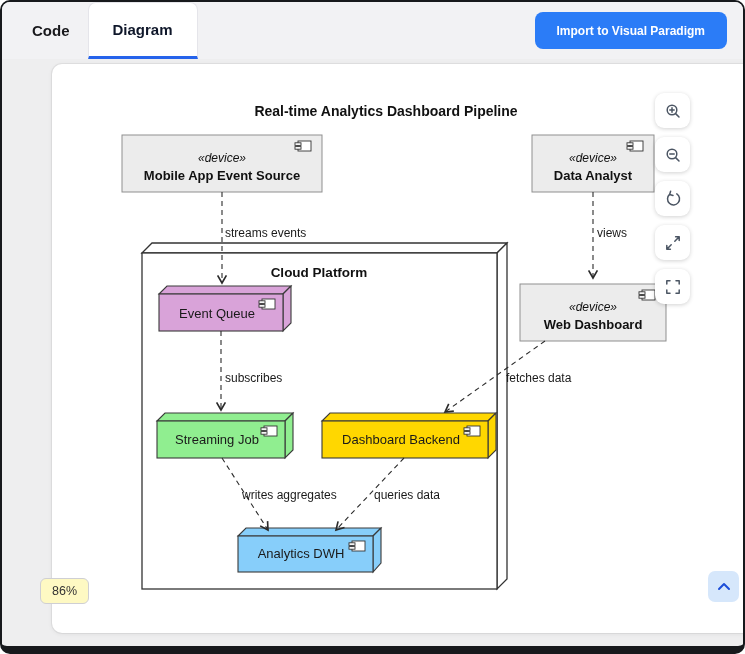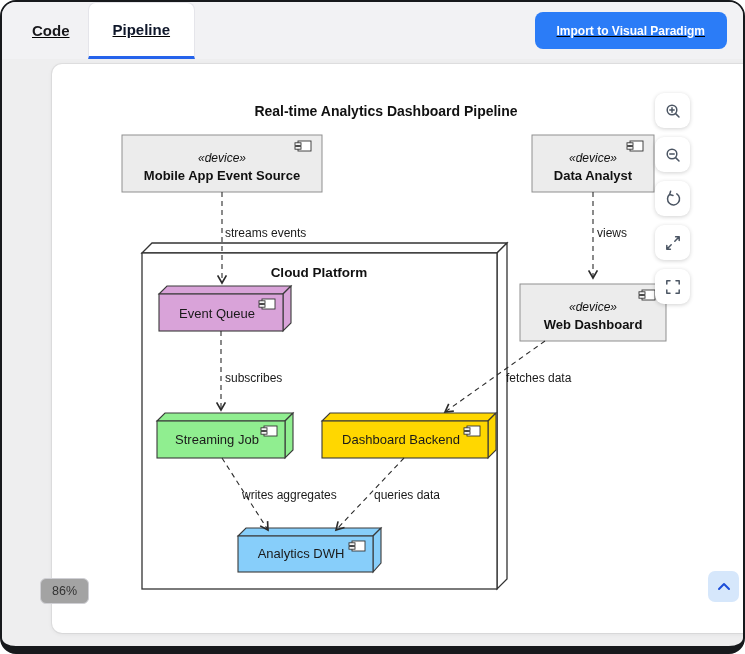--- a/index.html
+++ b/index.html
@@ -6,24 +6,23 @@
   body {
     width: 745px; height: 654px;
     font-family: "Liberation Sans", "DejaVu Sans", sans-serif;
     background: #ffffff;
   }
   .window {
     position: relative;
     width: 745px; height: 654px;
     border: 2px solid #17191c;
     border-bottom-width: 8px;
-    border-radius: 16px;
+    border-radius: 10px;
     background: #eeeeef;
     overflow: hidden;
-    text-decoration: underline;
   }
   
   .tabbar {
     display: flex; align-items: stretch;
     height: 57px; background: #f2f2f4;
     padding-left: 12px;
   }
   .tab {
     display: flex; align-items: center;
     padding: 0 18px;
@@ -84,40 +83,40 @@
     background: #ffffff; border: none; border-radius: 9px;
     box-shadow: 0 1px 4px rgba(0,0,0,0.18);
     display: flex; align-items: center; justify-content: center;
     cursor: pointer;
   }
   .tool-btn svg { stroke: #4b5563; fill: none; stroke-width: 1.5; stroke-linecap: round; stroke-linejoin: round; }
   
   .zoom-badge {
     position: absolute; left: 38px; top: 576px;
     padding: 5px 11px;
-    background: #a3a3a3; border: 1px solid #cfcfd4; border-radius: 6px;
+    background: #fef9c3; border: 1px solid #cfcfd4; border-radius: 6px;
     font-size: 12.5px; color: #333;
   }
   .scroll-up {
     position: absolute; left: 706px; top: 569px;
     width: 31px; height: 31px;
     background: #d6e7fb; border: none; border-radius: 7px;
     display: flex; align-items: center; justify-content: center;
     cursor: pointer;
   }
   .scroll-up svg { stroke: #1d4ed8; fill: none; stroke-width: 2; stroke-linecap: round; stroke-linejoin: round; }
 </style>
 </head>
 <body>
 
 <div class="window">
 
   <div class="tabbar">
     <div class="tab">Code</div>
-    <div class="tab active">Pipeline</div>
+    <div class="tab active">Diagram</div>
     <div class="tab-spacer"></div>
     <button class="import-btn">Import to Visual Paradigm</button>
   </div>
 
   <div class="panel">
     <svg class="diagram-svg" viewBox="0 0 557 517">
       <defs>
         <marker id="arrowOpen" viewBox="0 0 10 10" refX="8" refY="5" markerWidth="10" markerHeight="10" orient="auto">
           <path d="M1 1 L8 5 L1 9" fill="none" stroke="#2b2b2b" stroke-width="1.5"></path>
         </marker>

